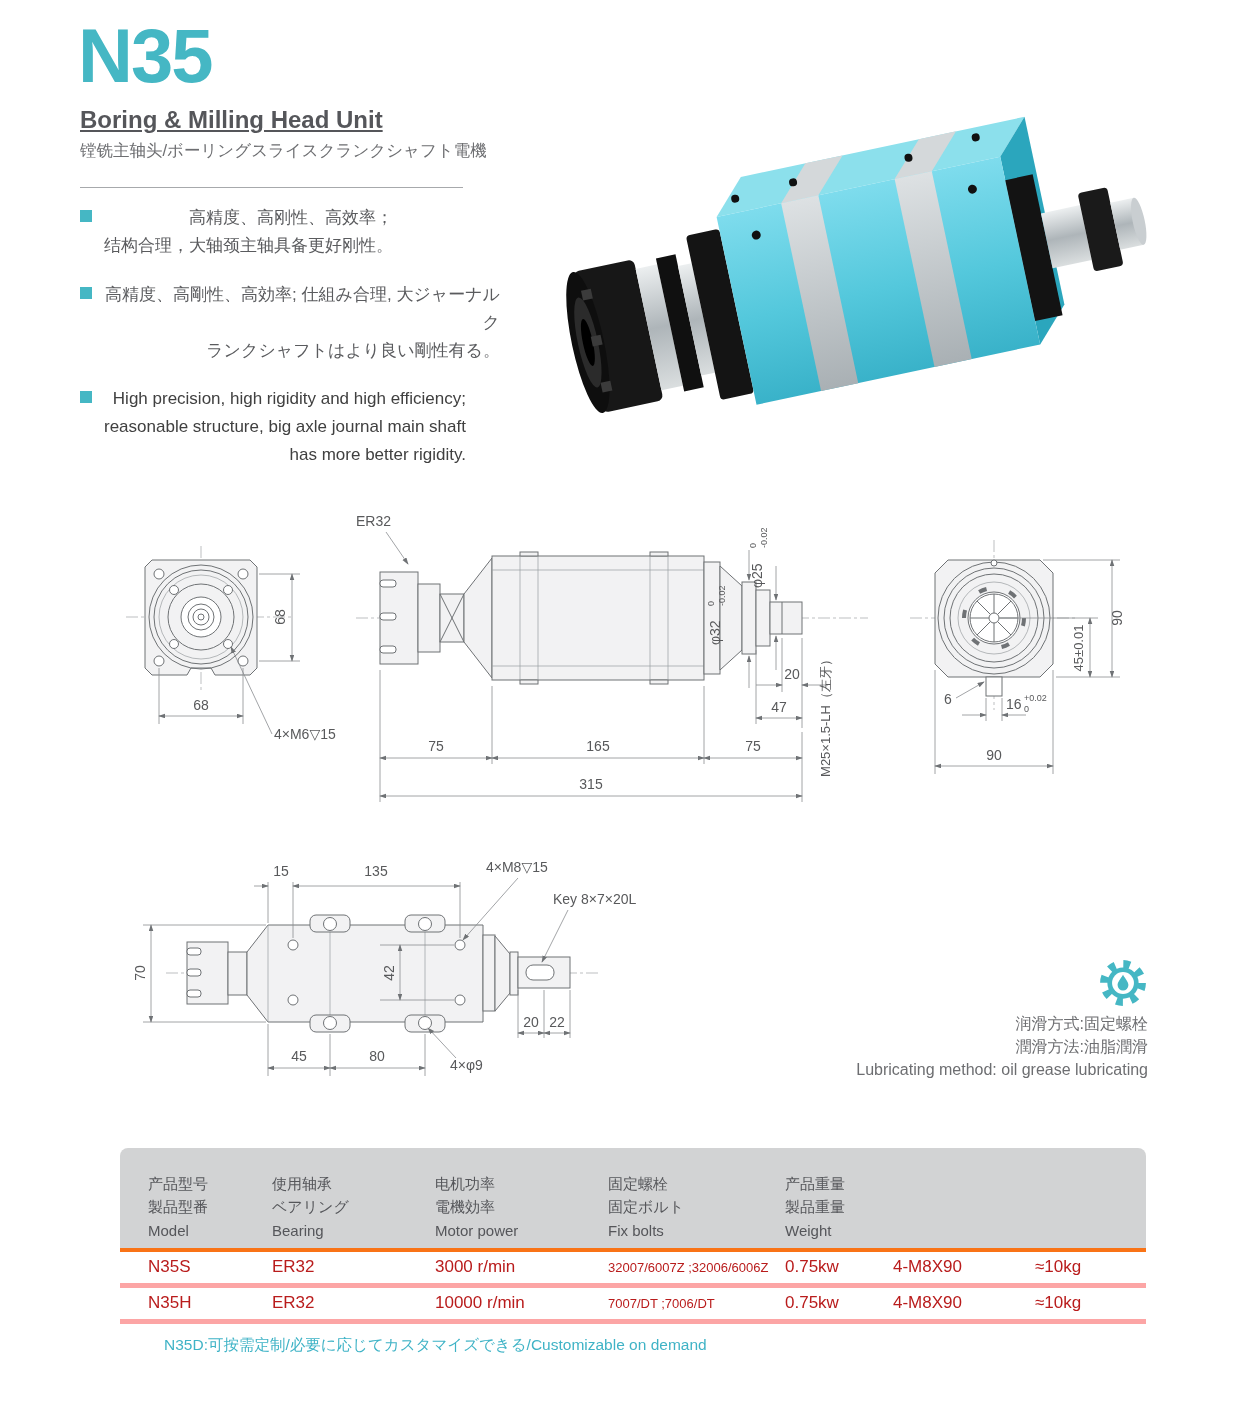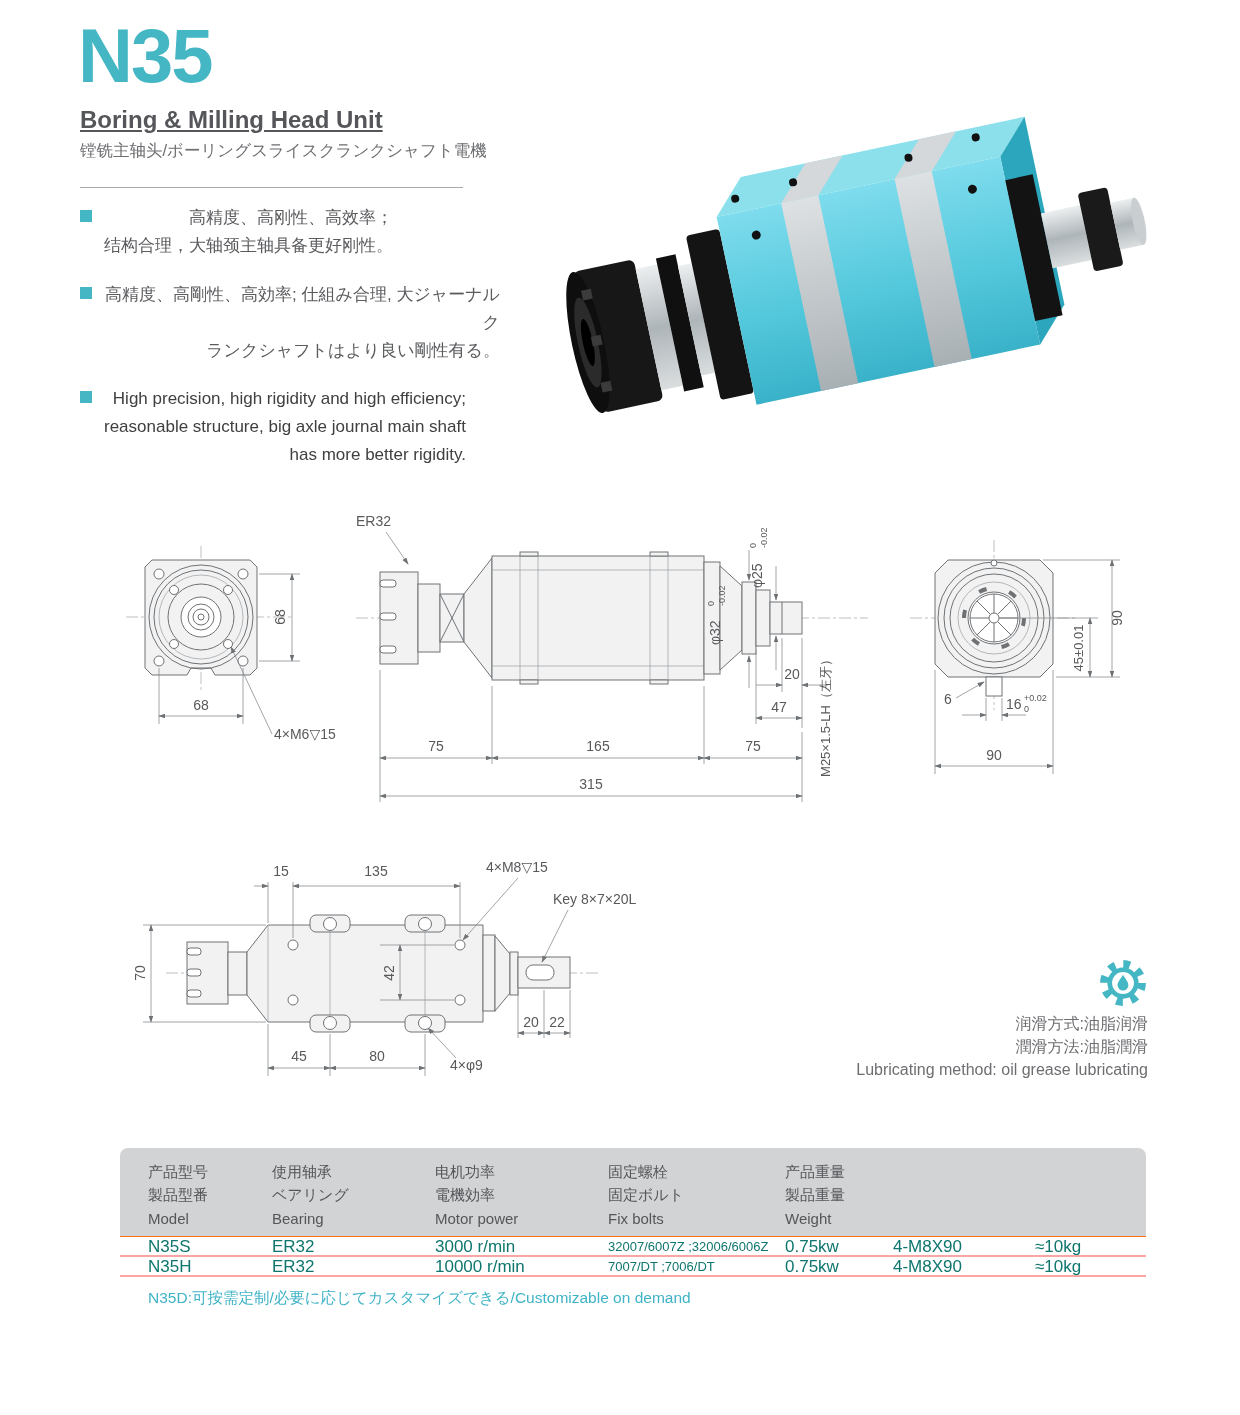--- a/index.html
+++ b/index.html
@@ -33,25 +33,25 @@
   text.dtx.md{font-size:13px;}
 
   
   .lube{left:760px;top:958px;width:388px;text-align:right;}
   .lube .ic{display:inline-block;}
   .lube .ln{font-size:16px;line-height:1.45;color:#6d6e71;}
 
   
   .spec-table{left:120px;top:1148px;width:1026px;}
   .thead,.trow{display:grid;grid-template-columns:124px 163px 173px 177px 108px 142px 1fr;padding-left:28px;box-sizing:border-box;}
-  .thead{background:#d2d3d4;border-radius:8px 8px 0 0;padding-top:12px;padding-bottom:6px;border-bottom:1px solid #f97316;}
+  .thead{background:#d2d3d4;border-radius:8px 8px 0 0;padding-top:24px;padding-bottom:6px;border-bottom:4px solid #f97316;}
   .thead .cl3{font-size:15px;color:#55565a;line-height:1.55;}
-  .trow{align-items:center;height:20px;border-bottom:2px solid #fca5a5;font-size:17px;color:#0f766e;}
+  .trow{align-items:center;height:36px;border-bottom:5px solid #fca5a5;font-size:17px;color:#b91c1c;}
   .trow .small{font-size:13px;}
-  .note{margin-top:11px;margin-left:28px;font-size:15.5px;color:#3fb3c6;}
+  .note{margin-top:11px;margin-left:44px;font-size:15.5px;color:#3fb3c6;}
 </style>
 </head>
 <body>
 
 <div class="page">
 
   <svg width="0" height="0" style="position:absolute">
     <defs>
       <marker id="ae" orient="auto" markerWidth="9" markerHeight="8" refX="8" refY="3">
           <path d="M0,0 L9,3 L0,6 Z" fill="#6f7275"></path>
@@ -366,21 +366,21 @@
 
   <div class="abs lube">
     <span class="ic">
       <svg width="50" height="50" viewBox="0 0 48 48">
         <circle cx="24" cy="24" r="18" fill="none" stroke="#45b7c4" stroke-width="8" stroke-dasharray="6.3 7.8"></circle>
         <circle cx="24" cy="24" r="15" fill="#45b7c4"></circle>
         <circle cx="24" cy="24" r="10.5" fill="#ffffff"></circle>
         <path d="M24 16 c-2.6 4.4 -5.2 7 -5.2 10 a5.2 5.2 0 0 0 10.4 0 c0 -3 -2.6 -5.6 -5.2 -10 z" fill="#45b7c4"></path>
       </svg>
     </span>
-    <div class="ln">润滑方式:油脂润滑</div>
+    <div class="ln">润滑方式:固定螺栓</div>
     <div class="ln">潤滑方法:油脂潤滑</div>
     <div class="ln">Lubricating method: oil grease lubricating</div>
   </div>
 
   <div class="abs spec-table">
     <div class="thead">
       <div class="hc">
         <div class="cl3">产品型号</div>
         <div class="cl3">製品型番</div>
         <div class="cl3">Model</div>

